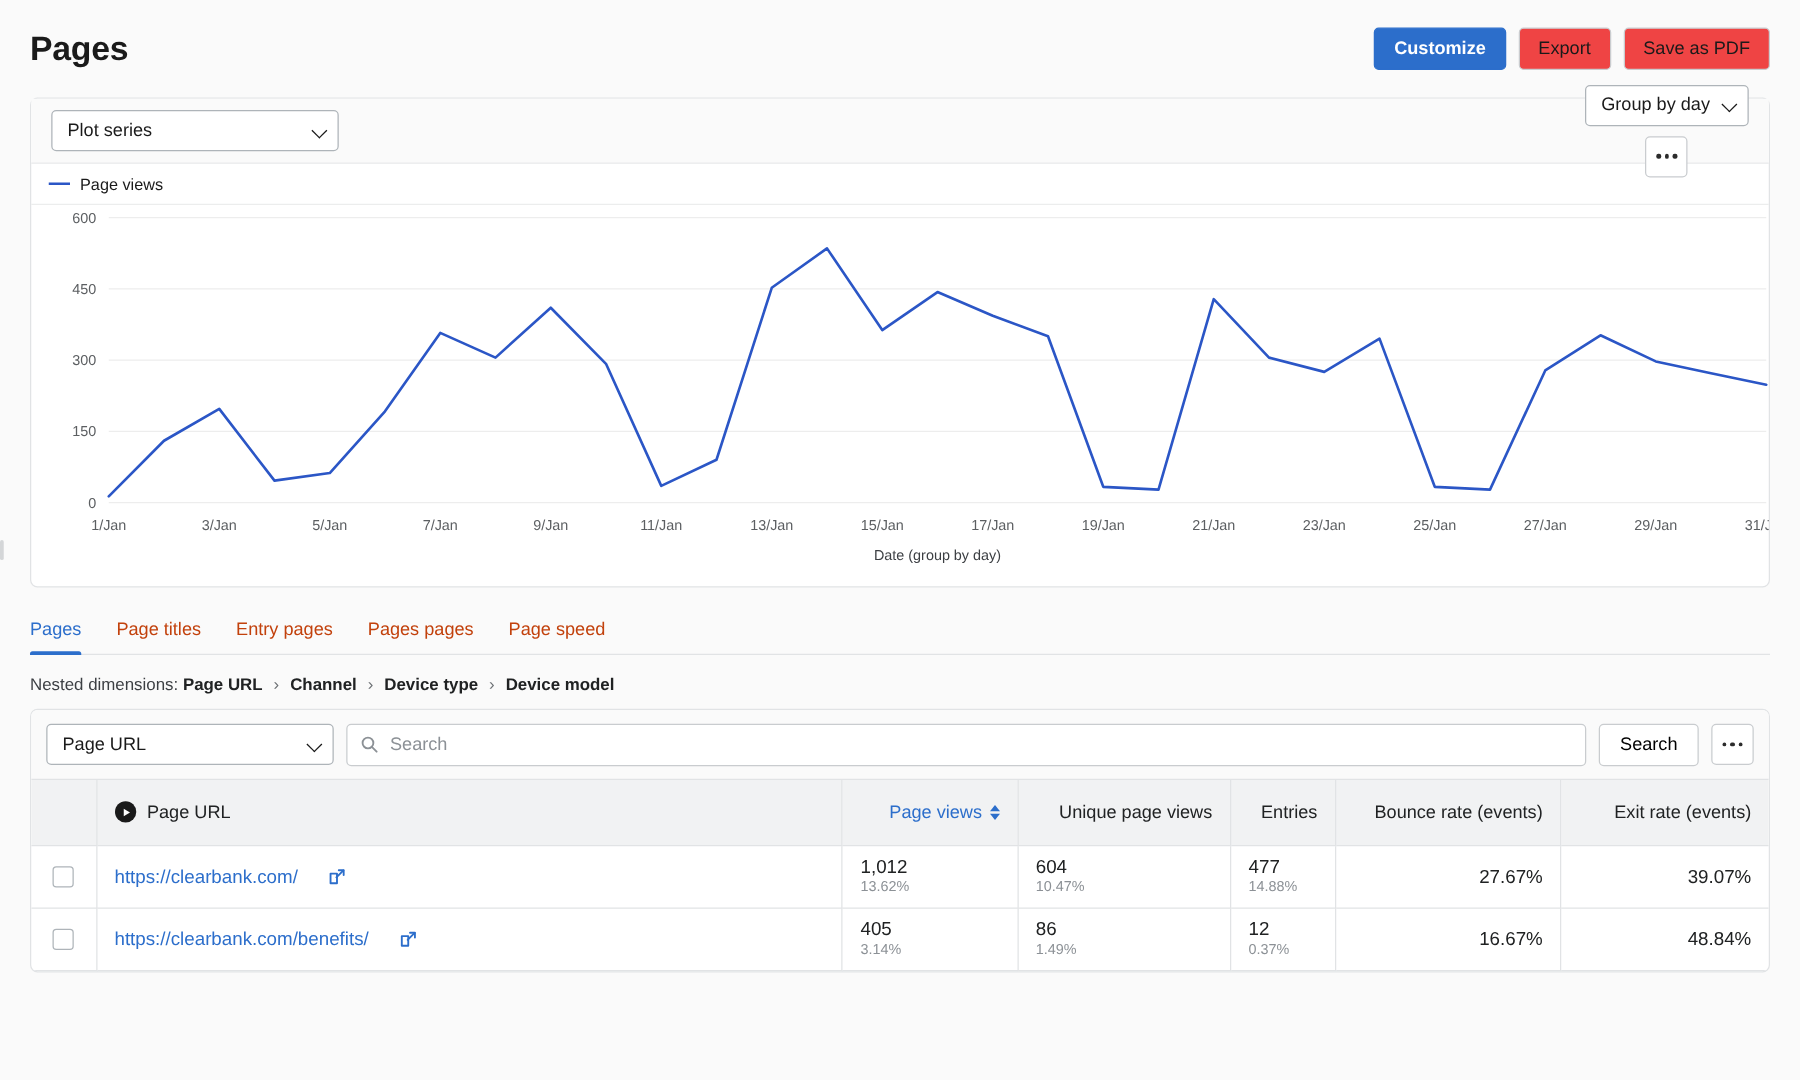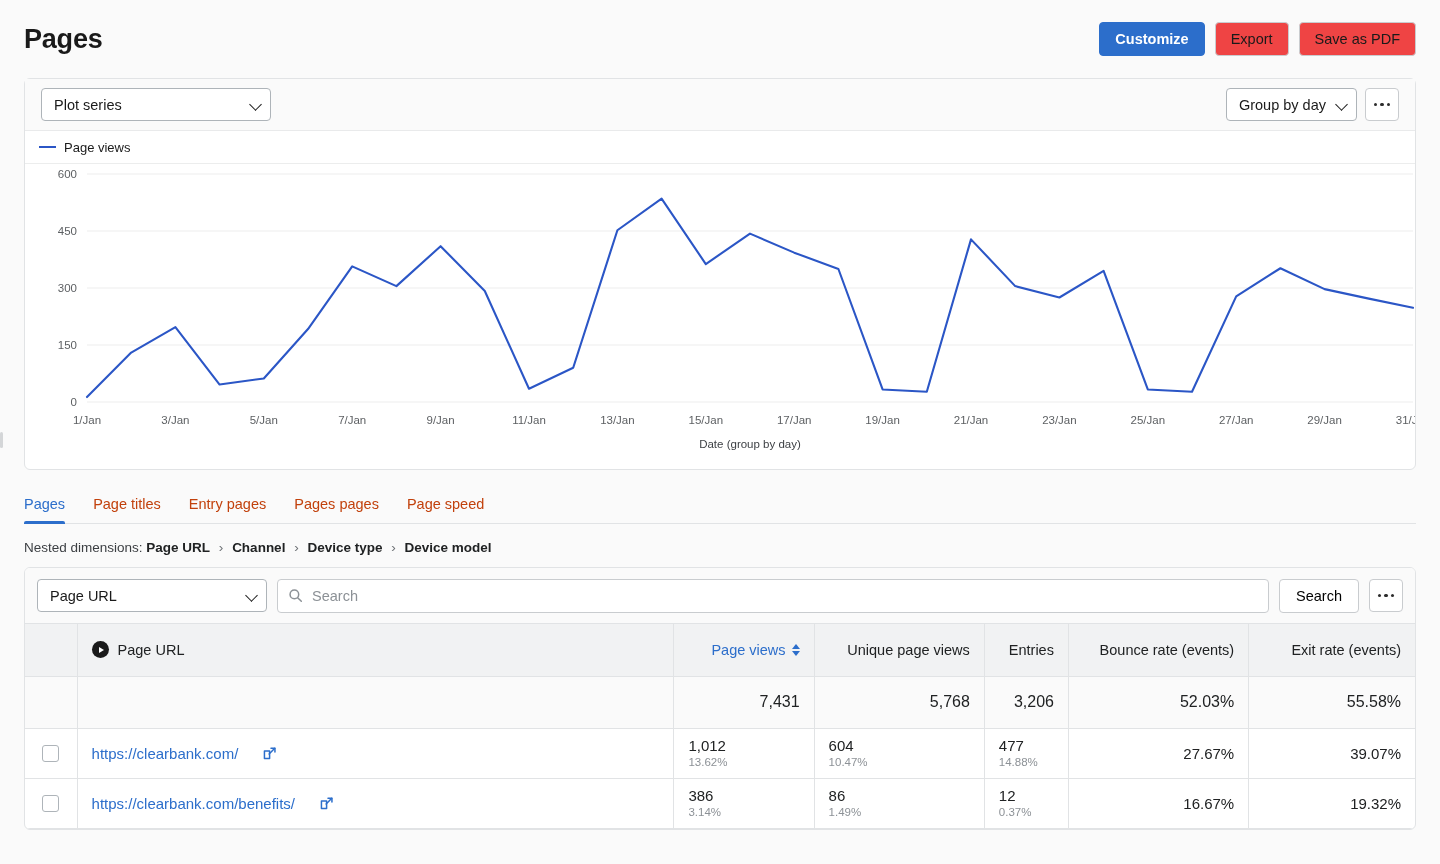--- a/index.html
+++ b/index.html
@@ -56,21 +56,21 @@
     padding: 0 30px 0 12px;
     font-size: 14.5px; cursor: pointer; white-space: nowrap; text-align: center;
   }
   .select-box.w230 { width: 230px; }
   .chev {
     position: absolute; right: 10px; top: 50%;
     width: 9px; height: 9px; margin-top: -5px;
     border-right: 1.8px solid #1a1a1a; border-bottom: 1.8px solid #1a1a1a;
     transform: rotate(45deg);
   }
-  .toolbar-right { display: flex; align-items: center; gap: 8px; }
+  .toolbar-right { display: flex; align-items: center; gap: 8px; flex-direction: column; }
   .dots-btn {
     width: 34px; height: 33px;
     border: 1px solid #c9cccf; border-radius: 4px; background: #ffffff;
     display: flex; align-items: center; justify-content: center;
     gap: 3px; cursor: pointer;
   }
   .dots-btn i { width: 3.5px; height: 3.5px; border-radius: 50%; background: #2c2c2c; display: block; }
 
   .chart-legend {
     height: 33px; flex: 0 0 33px;
@@ -338,29 +338,20 @@
           </div>
         </th>
         <th class="col-upv">Unique page views</th>
         <th class="col-entries">Entries</th>
         <th class="col-bounce">Bounce rate (events)</th>
         <th class="col-exit">Exit rate (events)</th>
       </tr>
     </thead>
     <tbody>
 
-      <tr class="totals">
-        <td class="cell-check"></td>
-        <td class="cell-url"></td>
-        <td>7,431</td>
-        <td>5,768</td>
-        <td>3,206</td>
-        <td>52.03%</td>
-        <td>55.58%</td>
-      </tr>
 
       <tr class="data-row">
         <td class="cell-check">
           <span class="checkbox"></span>
         </td>
         <td class="cell-url">
           <a class="url-link" href="#">
             <span>https://clearbank.com/</span>
             <svg class="ext-icon" viewBox="0 0 16 16">
               <path d="M2.6 5.2 H8.1 V13.4 H2.6 Z" fill="none" stroke="#2c6ecb" stroke-width="1.6" stroke-linejoin="round"></path>
@@ -400,35 +391,35 @@
             <span>https://clearbank.com/benefits/</span>
             <svg class="ext-icon" viewBox="0 0 16 16">
               <path d="M2.6 5.2 H8.1 V13.4 H2.6 Z" fill="none" stroke="#2c6ecb" stroke-width="1.6" stroke-linejoin="round"></path>
               <path d="M9.6 2.3 H13.8 V6.5" fill="none" stroke="#2c6ecb" stroke-width="1.6" stroke-linecap="round" stroke-linejoin="round"></path>
               <line x1="13.6" y1="2.5" x2="7.6" y2="8.5" stroke="#2c6ecb" stroke-width="1.6" stroke-linecap="round"></line>
             </svg>
           </a>
         </td>
         <td>
           <span class="metric">
-            <span class="val">386</span>
+            <span class="val">405</span>
             <span class="pct">3.14%</span>
           </span>
         </td>
         <td>
           <span class="metric">
             <span class="val">86</span>
             <span class="pct">1.49%</span>
           </span>
         </td>
         <td>
           <span class="metric">
             <span class="val">12</span>
             <span class="pct">0.37%</span>
           </span>
         </td>
         <td>16.67%</td>
-        <td>19.32%</td>
+        <td>48.84%</td>
       </tr>
 
     </tbody>
   </table>
 </div>
 
 </body></html>

